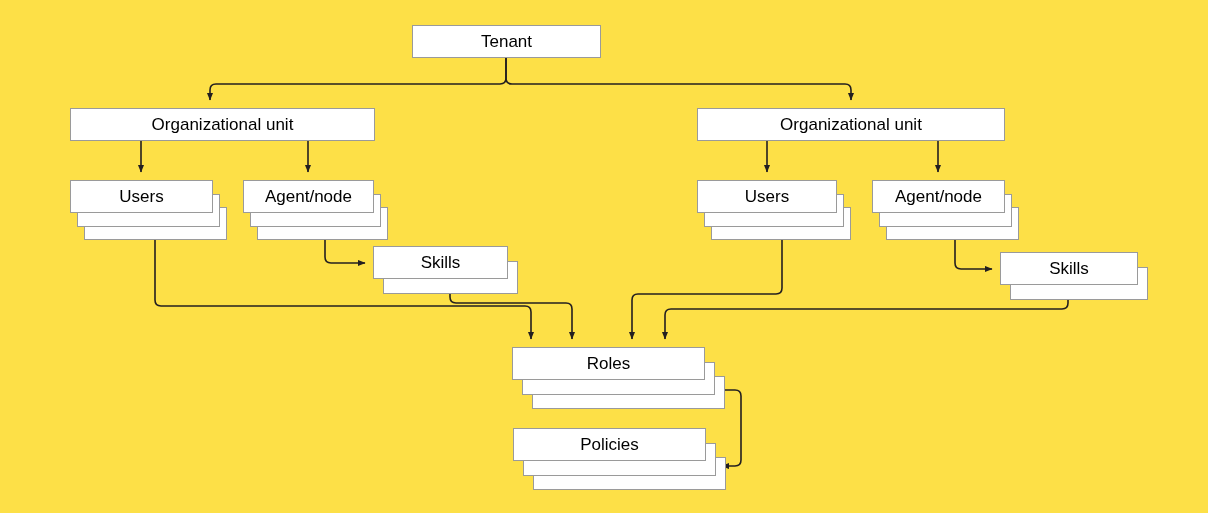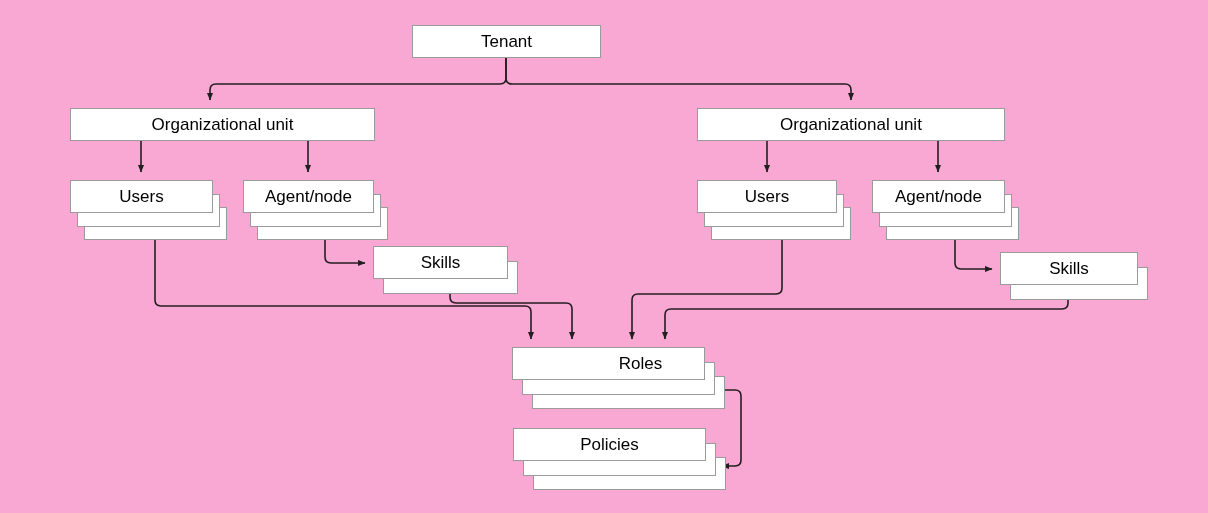--- a/index.html
+++ b/index.html
@@ -8,21 +8,21 @@
     padding: 0;
     background: #ffffff;
   }
   body {
     font-family: "Liberation Sans", sans-serif;
   }
   #diagram-root {
     position: relative;
     width: 1208px;
     height: 513px;
-    background: #f9a8d4;
+    background: #fde047;
     overflow: hidden;
   }
   #edge-layer {
     position: absolute;
     left: 0;
     top: 0;
     width: 1208px;
     height: 513px;
     pointer-events: none;
   }
@@ -154,21 +154,21 @@
   <div class="node" style="left:1000px; top:252px; width:138px; height:33px;">
     <div class="node-card mid" style="left:10px; top:15px; width:138px; height:33px;"></div>
     <div class="node-card front" style="left:0; top:0; width:138px; height:33px;"></div>
     <div class="node-label" style="width:138px; height:33px;">Skills</div>
   </div>
 
   <div class="node" style="left:512px; top:347px; width:193px; height:33px;">
     <div class="node-card back" style="left:20px; top:29px; width:193px; height:33px;"></div>
     <div class="node-card mid" style="left:10px; top:15px; width:193px; height:33px;"></div>
     <div class="node-card front" style="left:0; top:0; width:193px; height:33px;"></div>
-    <div class="node-label" style="width:193px; height:33px;margin-left:32px;">Roles</div>
+    <div class="node-label" style="width:193px; height:33px;">Roles</div>
   </div>
 
   <div class="node" style="left:513px; top:428px; width:193px; height:33px;border-radius:6px;">
     <div class="node-card back" style="left:20px; top:29px; width:193px; height:33px;"></div>
     <div class="node-card mid" style="left:10px; top:15px; width:193px; height:33px;"></div>
     <div class="node-card front" style="left:0; top:0; width:193px; height:33px;"></div>
     <div class="node-label" style="width:193px; height:33px;">Policies</div>
   </div>
 
 </div>

